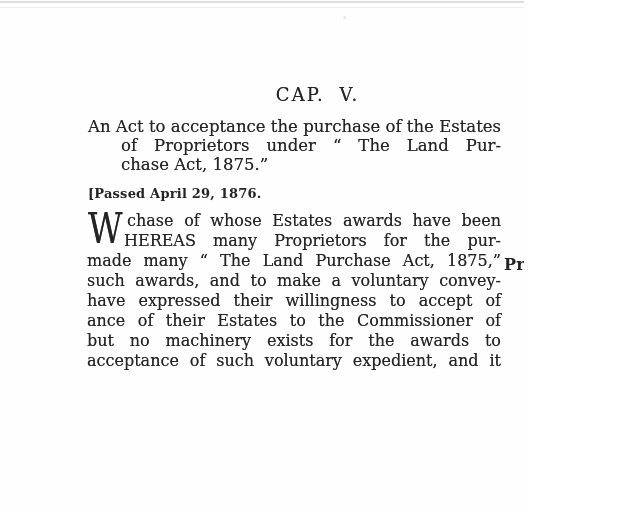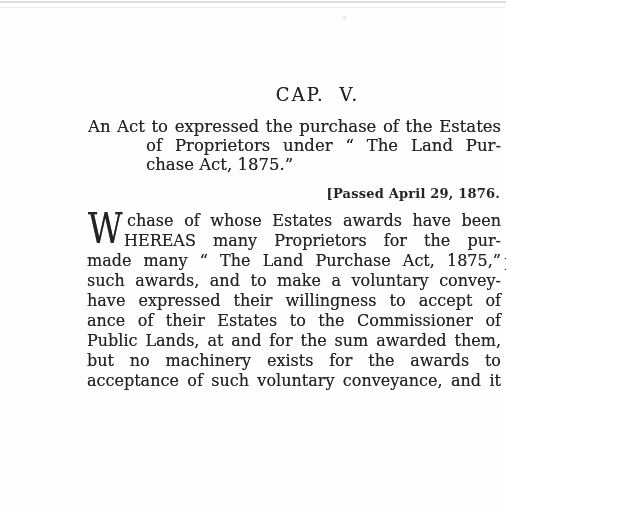--- a/index.html
+++ b/index.html
@@ -8,20 +8,21 @@
     background: #ffffff;
   }
   .page {
     position: relative;
     width: 506px;
     height: 512px;
     background: #fefefe;
     overflow: hidden;
     font-family: "DejaVu Serif", "Liberation Serif", serif;
     color: #242424;
+    padding-left: 18px;
   }
   .rule1 {
     position: absolute;
     top: 1px; left: 0;
     width: 635px; height: 2px;
     background: #dedede;
   }
   .rule2 {
     position: absolute;
     top: 7px; left: 0;
@@ -43,26 +44,26 @@
     top: 117px; left: 88px;
     width: 413px;
     font-size: 16.5px;
     line-height: 19px;
     text-shadow: 0 0 0.4px rgba(0,0,0,0.55);
   }
   .just {
     text-align: justify;
     text-align-last: justify;
   }
-  .t-indent { margin-left: 58px; }
+  .t-indent { margin-left: 33px; }
   .passed {
     position: absolute;
     top: 186px; left: 88px;
     width: 412px;
-    text-align: right;
+    text-align: left;
     font-size: 13px;
     font-weight: bold;
     letter-spacing: 0.2px;
   }
   .preamble-par {
     position: absolute;
     top: 211px; left: 87px;
     width: 414px;
     font-size: 16px;
     line-height: 20px;
@@ -116,37 +117,36 @@
 <div class="page">
 
   <div class="rule1"></div>
   <div class="rule2"></div>
   <div class="speck-a"></div>
   <div class="speck-b"></div>
 
   <div class="chapter">CAP. V.</div>
 
   <div class="title">
-    <div class="just">An Act to expressed the purchase of the Estates</div>
+    <div class="just">An Act to acceptance the purchase of the Estates</div>
     <div class="just t-indent">of Proprietors under “ The Land Pur-</div>
     <div class="t-indent">chase Act, 1875.”</div>
   </div>
 
   <div class="passed">[Passed April 29, 1876.</div>
 
   <div class="preamble-par">
     <span class="dropcap">W</span>
     <div class="b-line just ind-b">chase of whose Estates awards have been</div>
     <div class="b-line just ind-a">HEREAS many Proprietors for the pur-</div>
     <div class="b-line just">made many “ The Land Purchase Act, 1875,”</div>
     <div class="b-line just">such awards, and to make a voluntary convey-</div>
     <div class="b-line just">have expressed their willingness to accept of</div>
     <div class="b-line just">ance of their Estates to the Commissioner of</div>
-    <div class="b-line just">Public Lands, at and for the sum awarded them,</div>
     <div class="b-line just">but no machinery exists for the awards to</div>
-    <div class="b-line just">acceptance of such voluntary conveyance, and it</div>
+    <div class="b-line just">acceptance of such voluntary expedient, and it</div>
   </div>
 
   <div class="margin-note">
     <span>Preamble.</span><span class="note-mark">/</span>
   </div>
 
 </div>
 
 </body></html>

